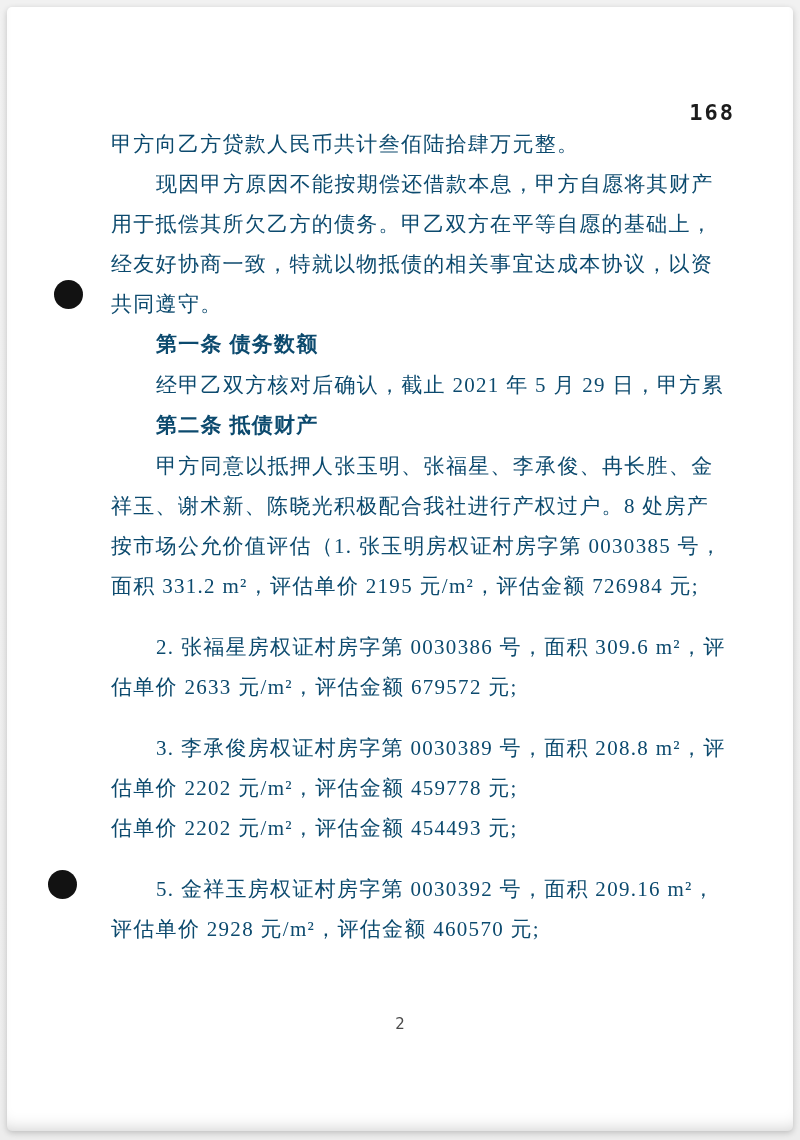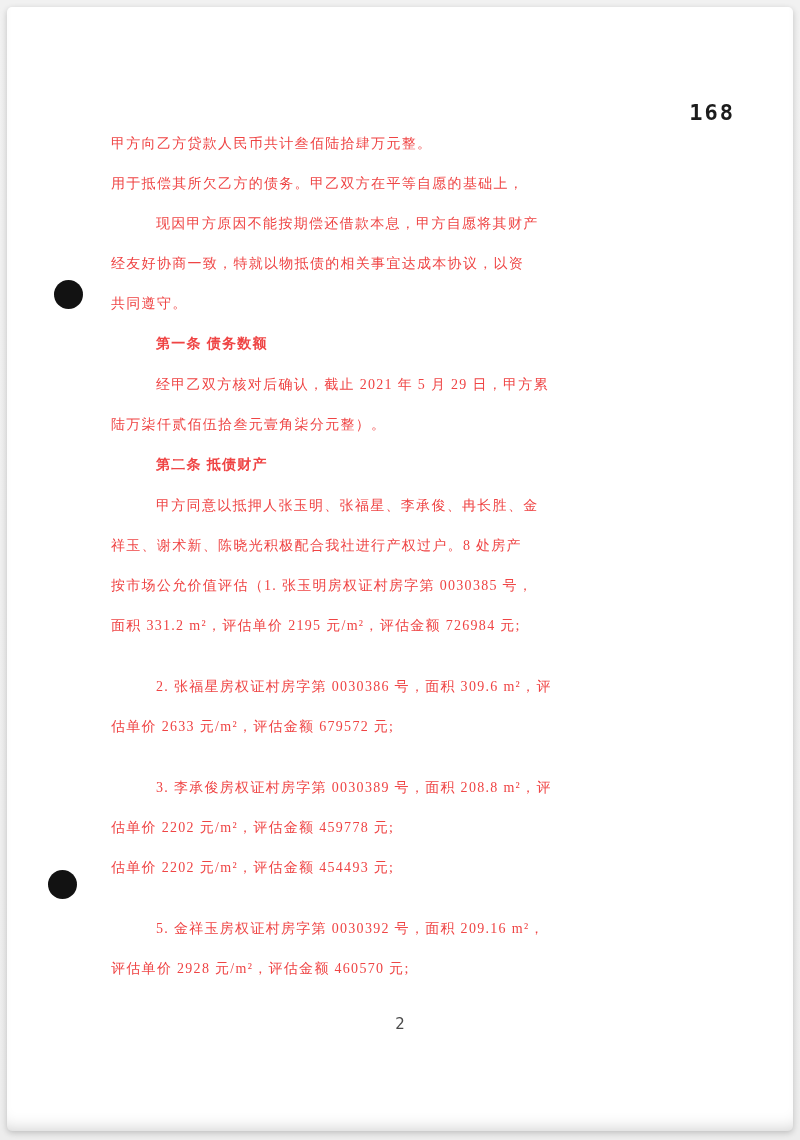--- a/index.html
+++ b/index.html
@@ -35,22 +35,22 @@
     width: 29px; height: 29px;
     border-radius: 50%;
     background: #121212;
   }
   .hole-1 { left: 47px; top: 273px; }
   .hole-2 { left: 41px; top: 863px; }
   .content {
     position: absolute;
     left: 104px; top: 117px;
     width: 588px;
-    color: #ef4444;
-    font-size: 14px;
+    color: #0c4a6e;
+    font-size: 21px;
     letter-spacing: 1.3px;
   }
   .ln {
     line-height: 40px;
     white-space: nowrap;
   }
   .ind { text-indent: 45px; }
   .heading { font-weight: bold; margin-top: 0; margin-bottom: 1px; }
   .gap { margin-top: 21px; }
   .footer {
@@ -69,27 +69,26 @@
 <div class="canvas">
   <div class="page">
 
     <div class="stamp">168</div>
 
     <div class="hole hole-1"></div>
     <div class="hole hole-2"></div>
 
     <div class="content">
       <p class="ln">甲方向乙方贷款人民币共计叁佰陆拾肆万元整。</p>
+      <p class="ln ind">现因甲方原因不能按期偿还借款本息，甲方自愿将其财产</p>
       <p class="ln">用于抵偿其所欠乙方的债务。甲乙双方在平等自愿的基础上，</p>
-      <p class="ln ind">现因甲方原因不能按期偿还借款本息，甲方自愿将其财产</p>
       <p class="ln">经友好协商一致，特就以物抵债的相关事宜达成本协议，以资</p>
       <p class="ln">共同遵守。</p>
       <p class="ln ind heading">第一条 债务数额</p>
       <p class="ln ind">经甲乙双方核对后确认，截止 2021 年 5 月 29 日，甲方累</p>
-      <p class="ln">陆万柒仟贰佰伍拾叁元壹角柒分元整）。</p>
       <p class="ln ind heading">第二条 抵债财产</p>
       <p class="ln ind">甲方同意以抵押人张玉明、张福星、李承俊、冉长胜、金</p>
       <p class="ln">祥玉、谢术新、陈晓光积极配合我社进行产权过户。8 处房产</p>
       <p class="ln">按市场公允价值评估（1. 张玉明房权证村房字第 0030385 号，</p>
       <p class="ln">面积 331.2 m²，评估单价 2195 元/m²，评估金额 726984 元;</p>
       <p class="ln ind gap">2. 张福星房权证村房字第 0030386 号，面积 309.6 m²，评</p>
       <p class="ln">估单价 2633 元/m²，评估金额 679572 元;</p>
       <p class="ln ind gap">3. 李承俊房权证村房字第 0030389 号，面积 208.8 m²，评</p>
       <p class="ln">估单价 2202 元/m²，评估金额 459778 元;</p>
       <p class="ln">估单价 2202 元/m²，评估金额 454493 元;</p>

